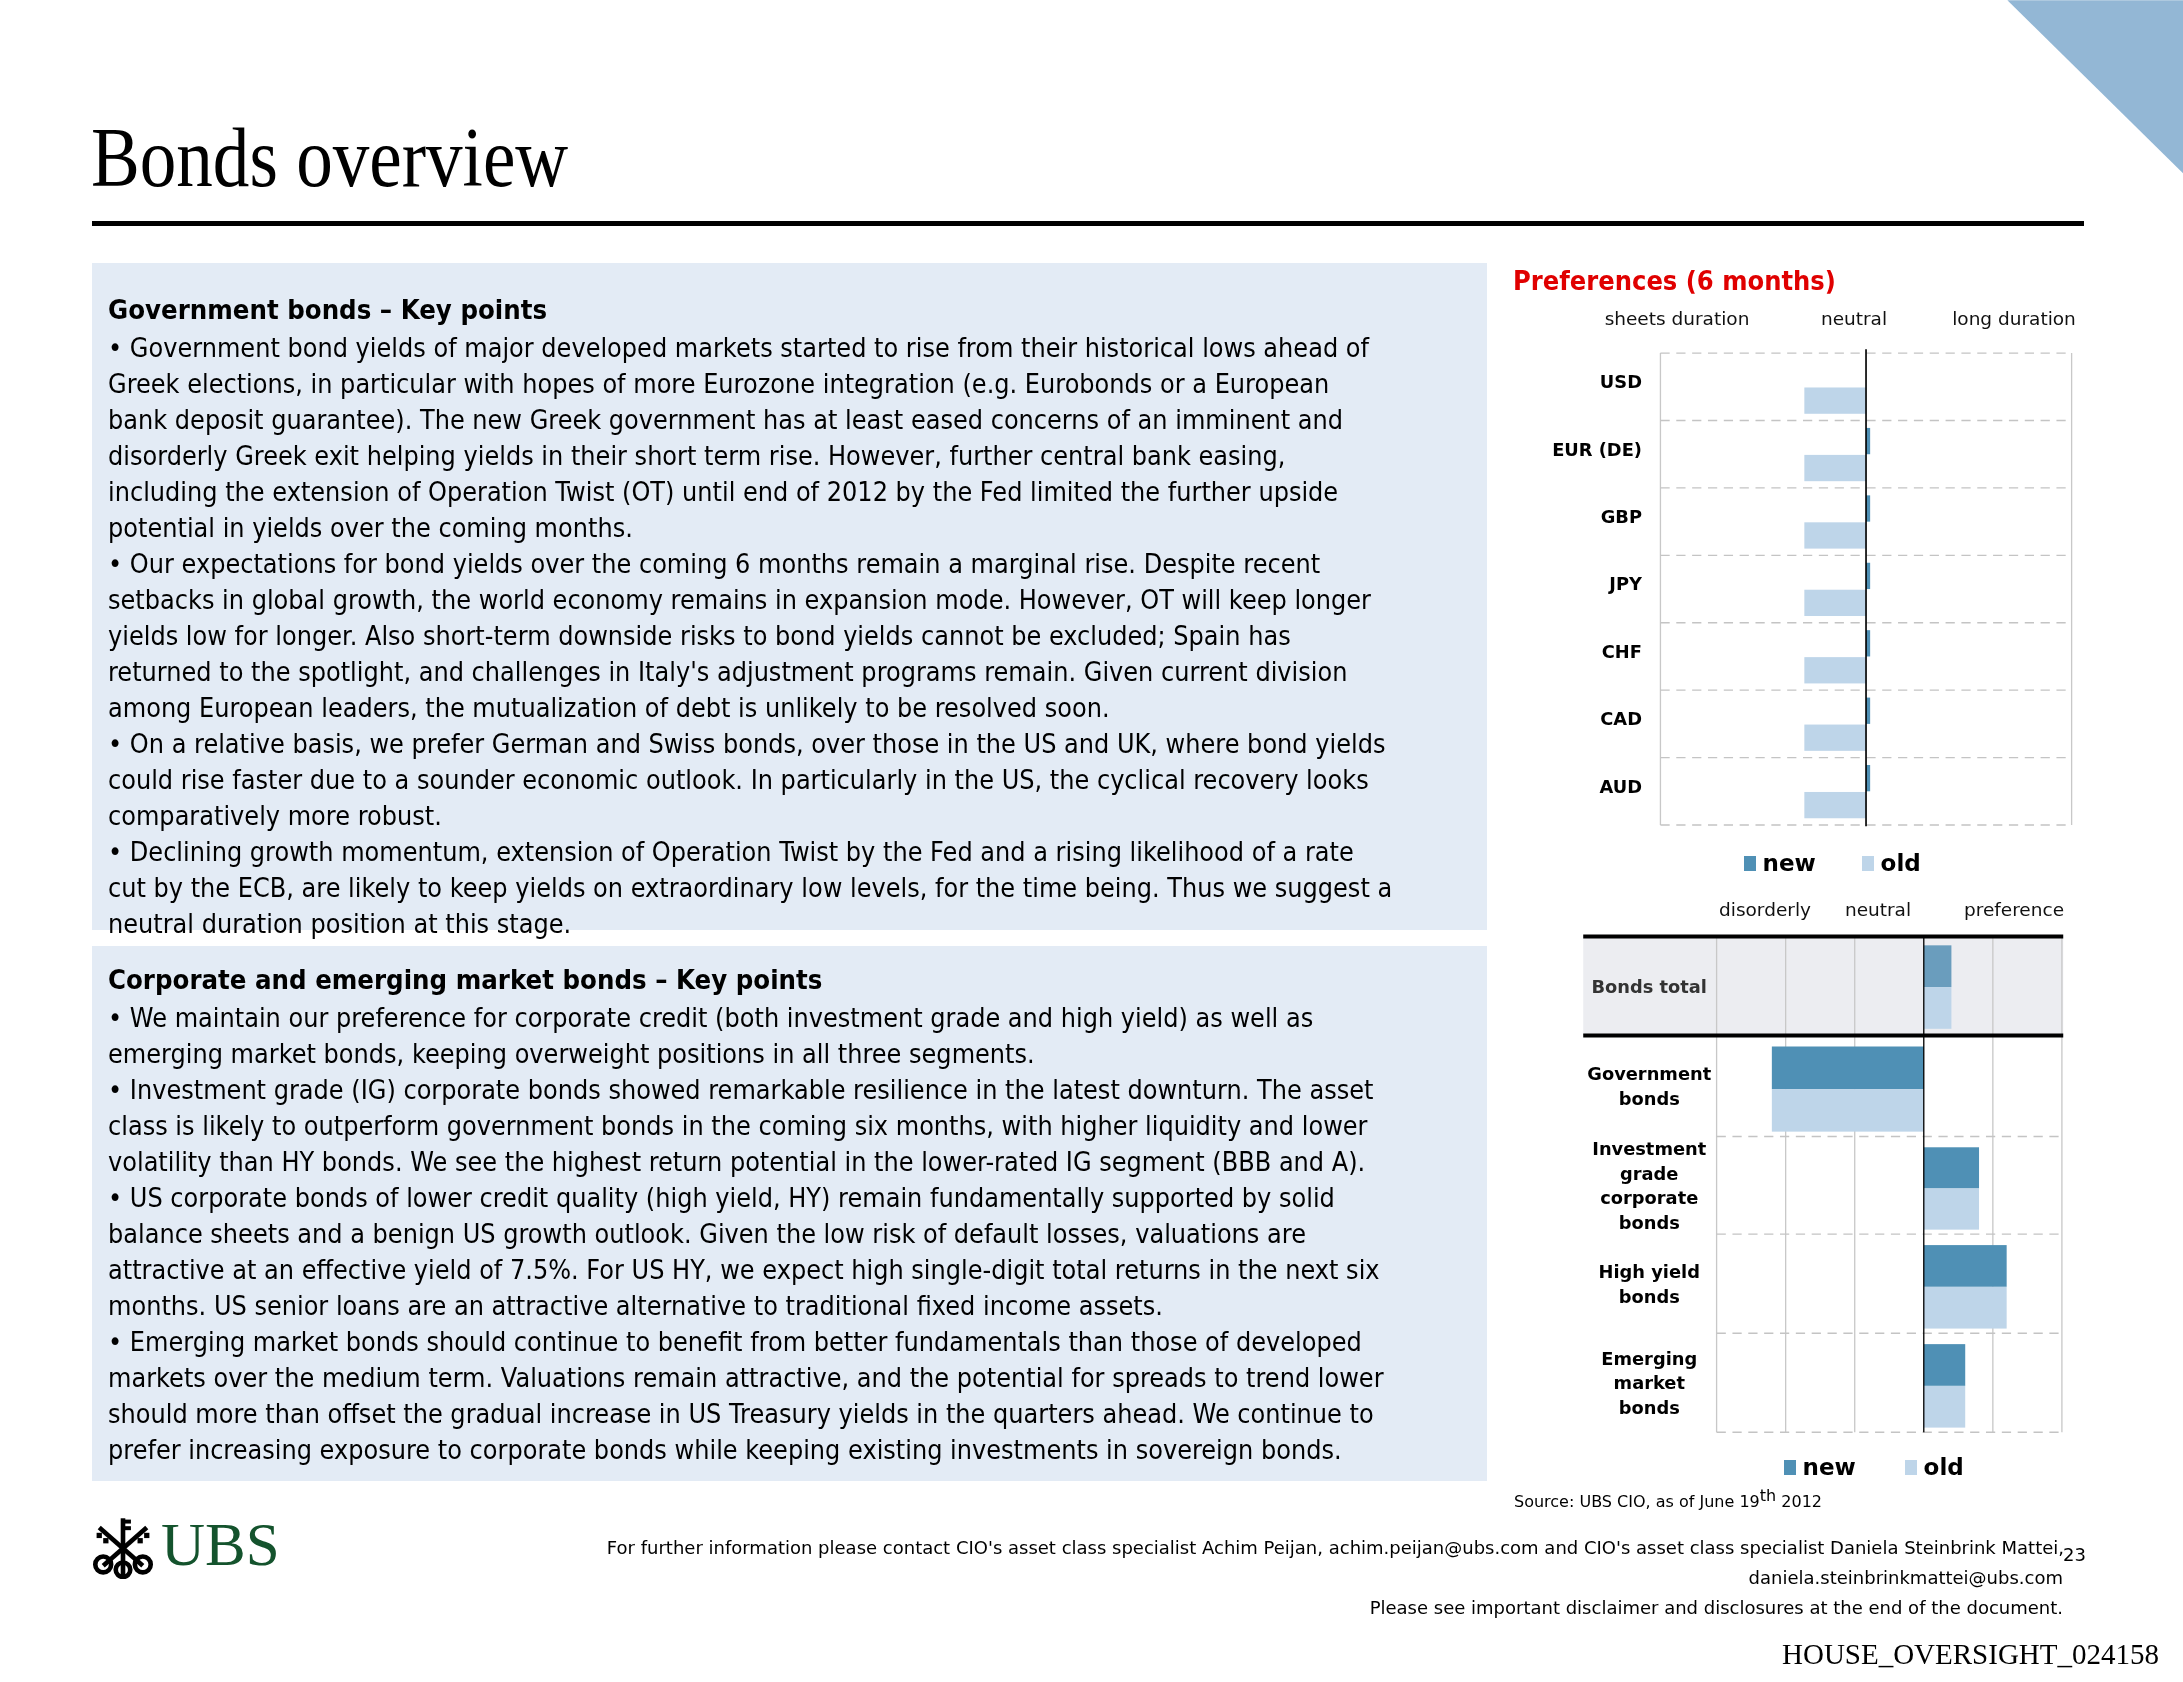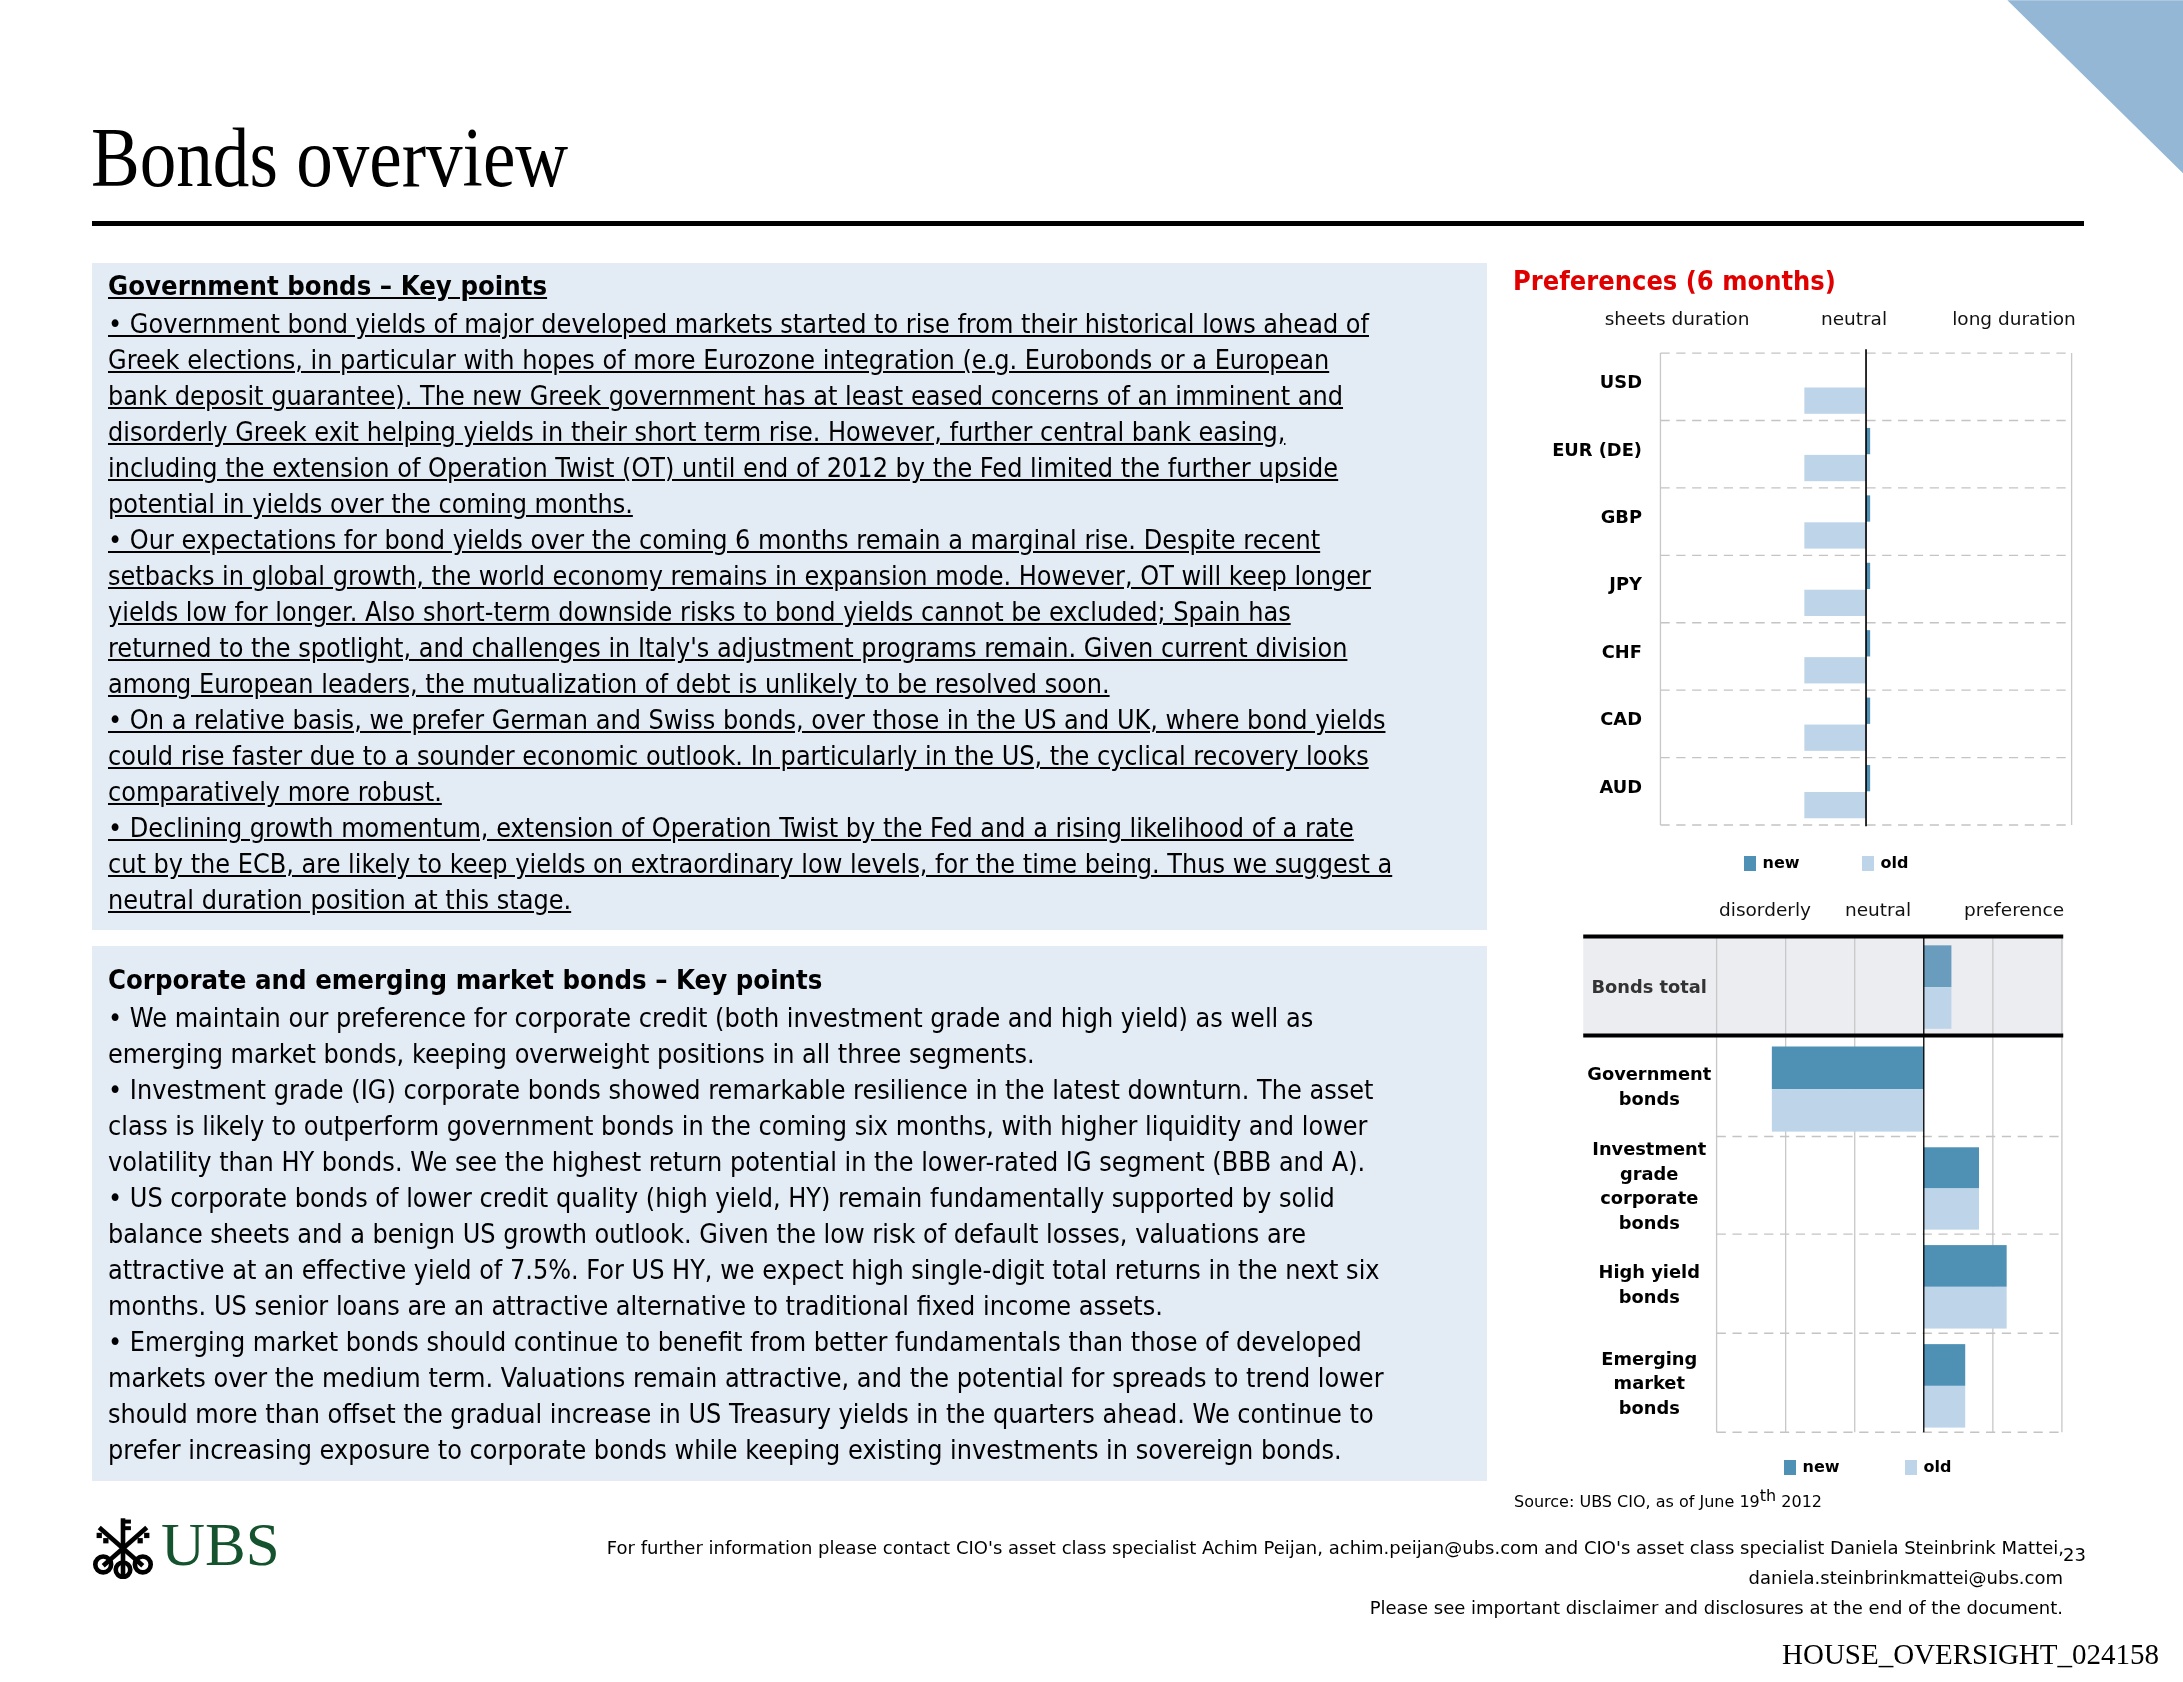--- a/index.html
+++ b/index.html
@@ -12,40 +12,40 @@
   .rule { left: 92px; top: 221px; width: 1992px; height: 5.3px; background: #000; }
   .box { background: #e3ebf5; }
   .box-inner { position: absolute; left: 16px; top: 20px; right: 6.6px; }
   .box h2 { margin: 0; font-size: 26.4px; line-height: 38px; font-weight: bold; white-space: nowrap;
             font-family: "DejaVu Sans", sans-serif; transform: scaleX(0.93); transform-origin: left top; }
   .line { font-size: 26px; line-height: 36px; white-space: nowrap; transform: scaleX(0.925);
           transform-origin: left top; height: 36px; }
   .pref-title { left: 1513px; top: 262px; color: #e00000; font-weight: bold; font-size: 26.4px; line-height: 37px;
                 white-space: nowrap; transform: scaleX(0.92); transform-origin: left top; }
   .hdr { font-size: 18.5px; line-height: 22.5px; white-space: nowrap; transform: translateX(-50%); color: #111; }
-  .legend-item { font-size: 16px; font-weight: bold; line-height: 22.5px; white-space: nowrap; display: flex; align-items: center; }
+  .legend-item { font-size: 23px; font-weight: bold; line-height: 22.5px; white-space: nowrap; display: flex; align-items: center; }
   .swatch { display: inline-block; width: 12px; height: 14.5px; margin-right: 6.6px; }
   .source { font-size: 16px; line-height: 20px; white-space: nowrap; }
   .source sup { font-size: 16px; }
   .footer-text { font-size: 18px; line-height: 21px; white-space: nowrap; }
   .house { font-family: Liberation Serif, serif; font-size: 29px; line-height: 40px; white-space: nowrap; }
   .ubs-word { font-family: "Liberation Serif", serif; color: #14532d; font-size: 61px; line-height: 66px; }
 </style>
 </head>
 <body>
 
 <svg id="corner" viewBox="0 0 3306 2548">
   <polygon points="3040,0 3306,0 3306,262" fill="#93b7d5"></polygon>
 </svg>
 
 <div class="abs title">Bonds overview</div>
 <div class="abs rule"></div>
 
 <div class="abs box" style="left:92px;top:263px;width:1395px;height:667px;">
-  <div class="box-inner" style="top:4px;text-decoration:underline;">
+  <div class="box-inner" style="top:28px;">
     <h2>Government bonds – Key points</h2>
     <div id="gov-lines" style="margin-top:1.3px;">
         <div class="line">• Government bond yields of major developed markets started to rise from their historical lows ahead of</div>
         <div class="line">Greek elections, in particular with hopes of more Eurozone integration (e.g. Eurobonds or a European</div>
         <div class="line">bank deposit guarantee). The new Greek government has at least eased concerns of an imminent and</div>
         <div class="line">disorderly Greek exit helping yields in their short term rise. However, further central bank easing,</div>
         <div class="line">including the extension of Operation Twist (OT) until end of 2012 by the Fed limited the further upside</div>
         <div class="line">potential in yields over the coming months.</div>
         <div class="line">• Our expectations for bond yields over the coming 6 months remain a marginal rise. Despite recent</div>
         <div class="line">setbacks in global growth, the world economy remains in expansion mode. However, OT will keep longer</div>

